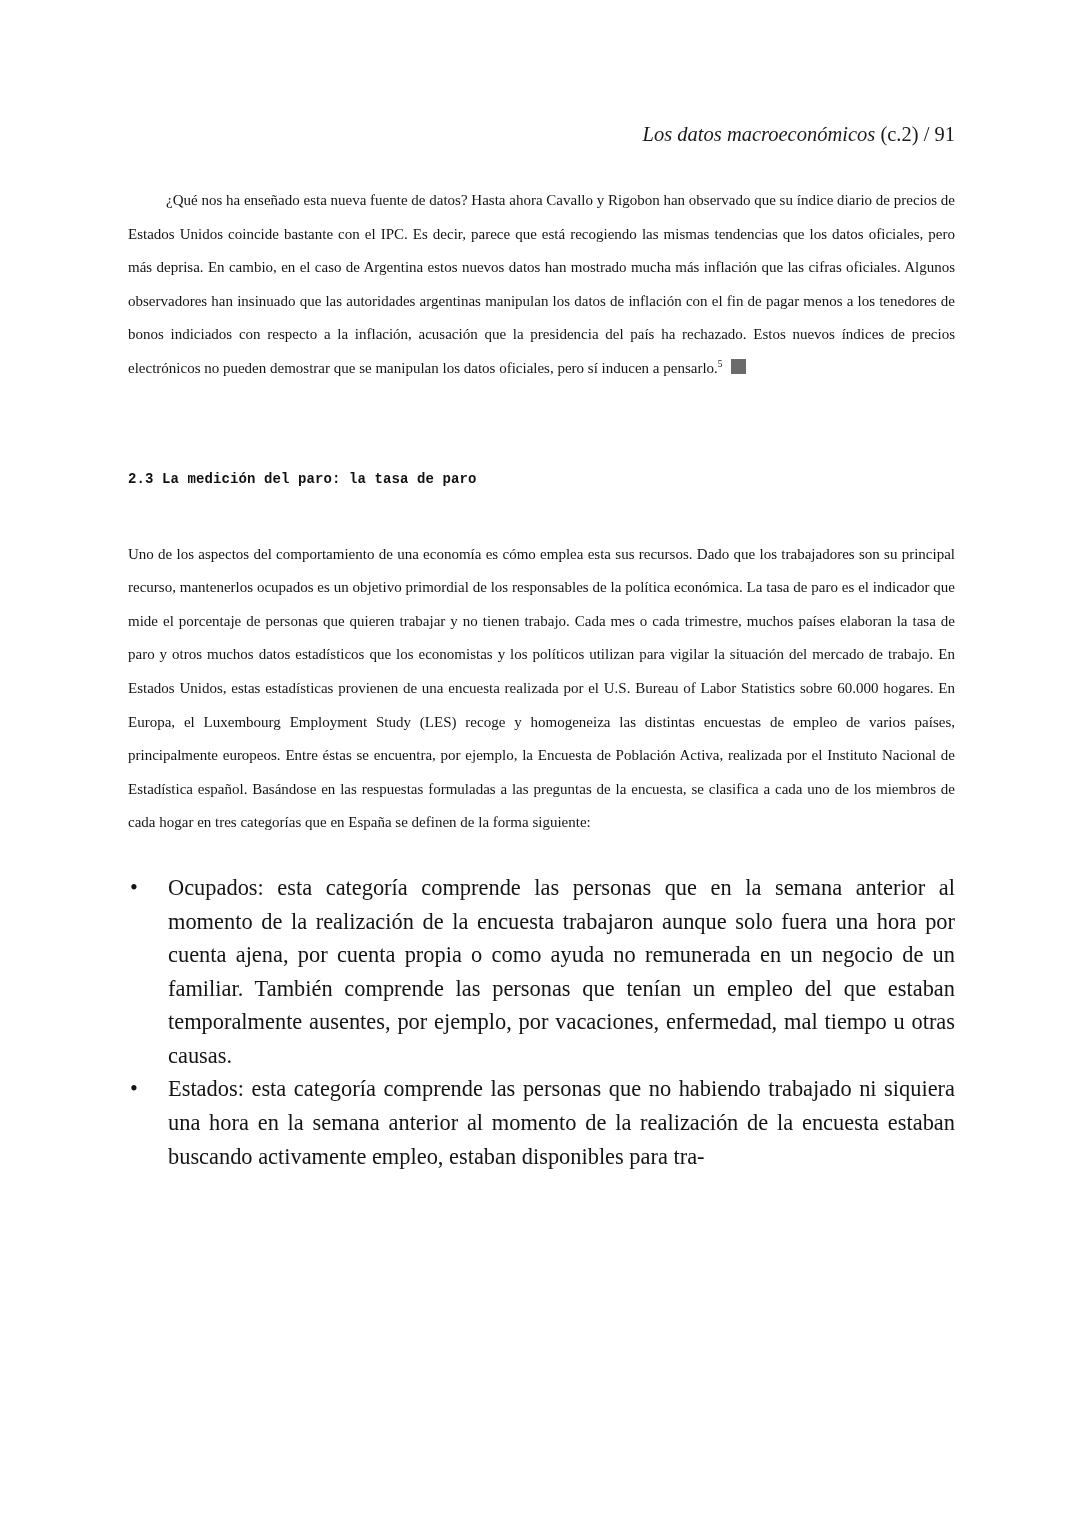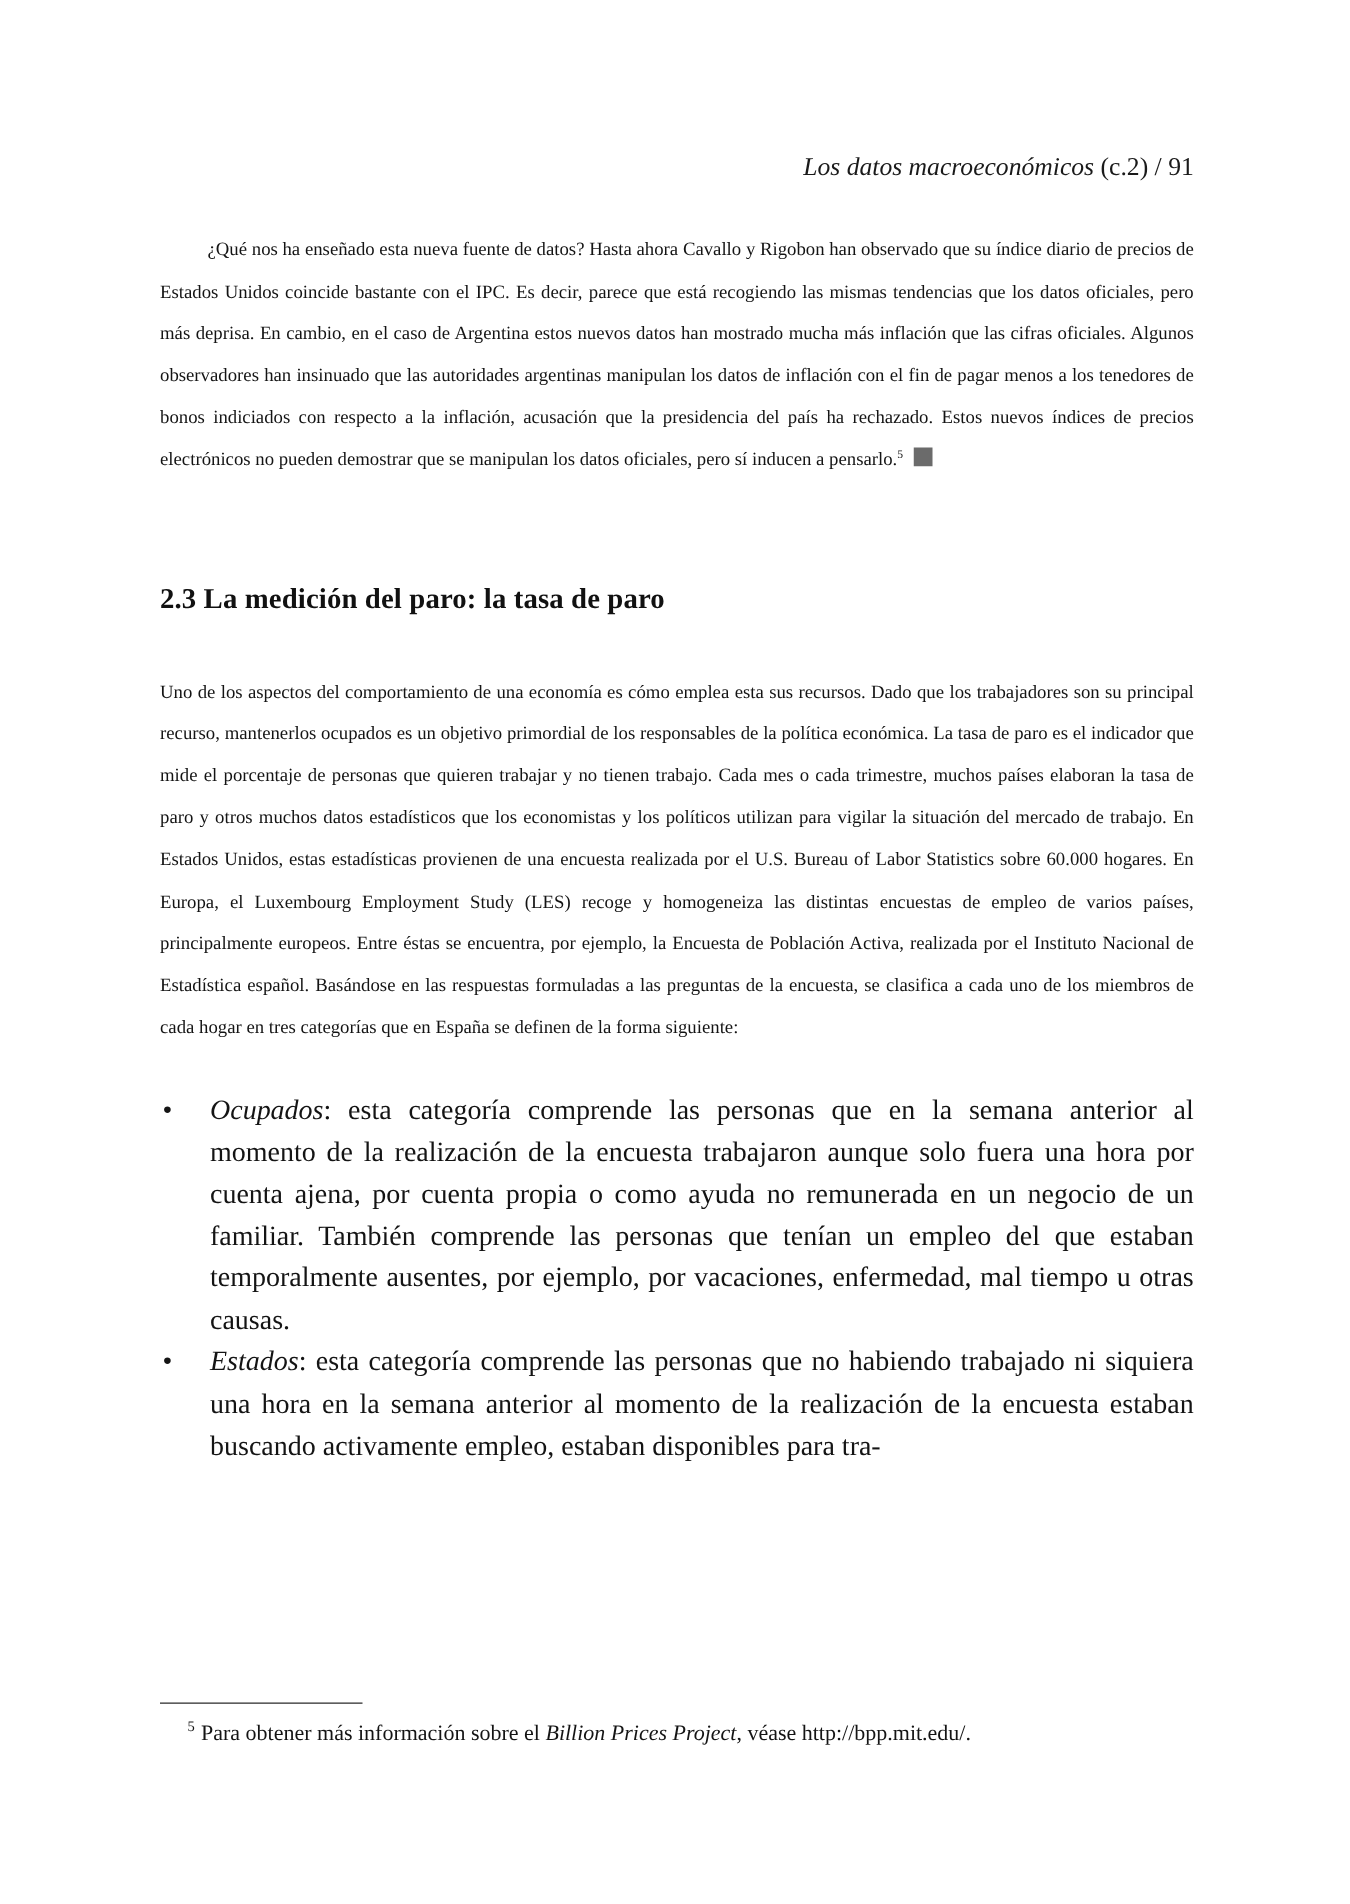--- a/index.html
+++ b/index.html
@@ -76,25 +76,26 @@
 
   sup.fnref {
     font-size: 0.62em;
     vertical-align: super;
     line-height: 0;
   }
 
   
   h2.section-heading {
     margin: 0;
-    font-size: 23px;
+    font-size: 14px;
     line-height: 30px;
     font-weight: bold;
     letter-spacing: 0.1px;
     color: #111111;
+    font-family: Liberation Mono, monospace;
   }
 
   .gap-after-para  { height: 78px; }
   .gap-after-head  { height: 44px; }
   .gap-before-list { height: 31px; }
 
   
   ul.cat-list {
     margin: 0;
     padding: 0;
@@ -114,21 +115,20 @@
   }
   ul.cat-list > li .bullet {
     position: absolute;
     left: 2px;
     top: 0;
     font-size: 22.4px;
     line-height: 33.6px;
     color: #141414;
   }
   .term {
-    font-style: italic;
   }
 
   
   .footnote-area {
     position: absolute;
     left: 128px;
     top: 1362px;
     width: 827px;
   }
   .footnote-rule {
@@ -182,18 +182,14 @@
       <li>
         <span class="bullet">•</span><span class="term">Ocupados</span><span>: </span><span>esta categoría comprende las personas que en la semana anterior al momento de la realización de la encuesta trabajaron aunque solo fuera una hora por cuenta ajena, por cuenta propia o como ayuda no remunerada en un negocio de un familiar. También comprende las personas que tenían un empleo del que estaban temporalmente ausentes, por ejemplo, por vacaciones, enfermedad, mal tiempo u otras causas.</span>
       </li>
       <li>
         <span class="bullet">•</span><span class="term">Estados</span><span>: </span><span>esta categoría comprende las personas que no habiendo trabajado ni siquiera una hora en la semana anterior al momento de la realización de la encuesta estaban buscando activamente empleo, estaban disponibles para tra-</span>
       </li>
     </ul>
 
   </div>
 
-  <div class="footnote-area">
-    <div class="footnote-rule"></div>
-    <p class="footnote"><sup>5</sup><span>Para obtener más información sobre el </span><span class="ital">Billion Prices Project</span><span>, véase http://bpp.mit.edu/.</span></p>
-  </div>
 
 </div>
 
 </body></html>

